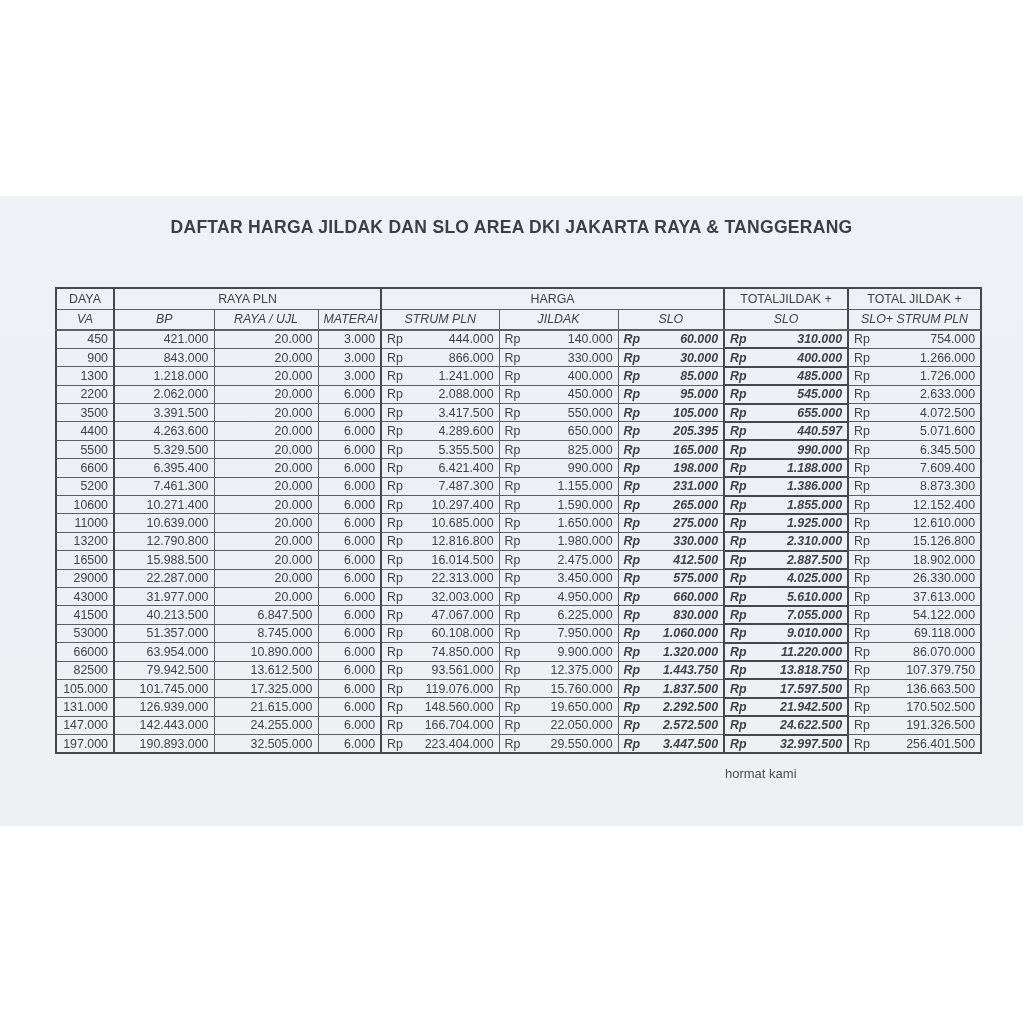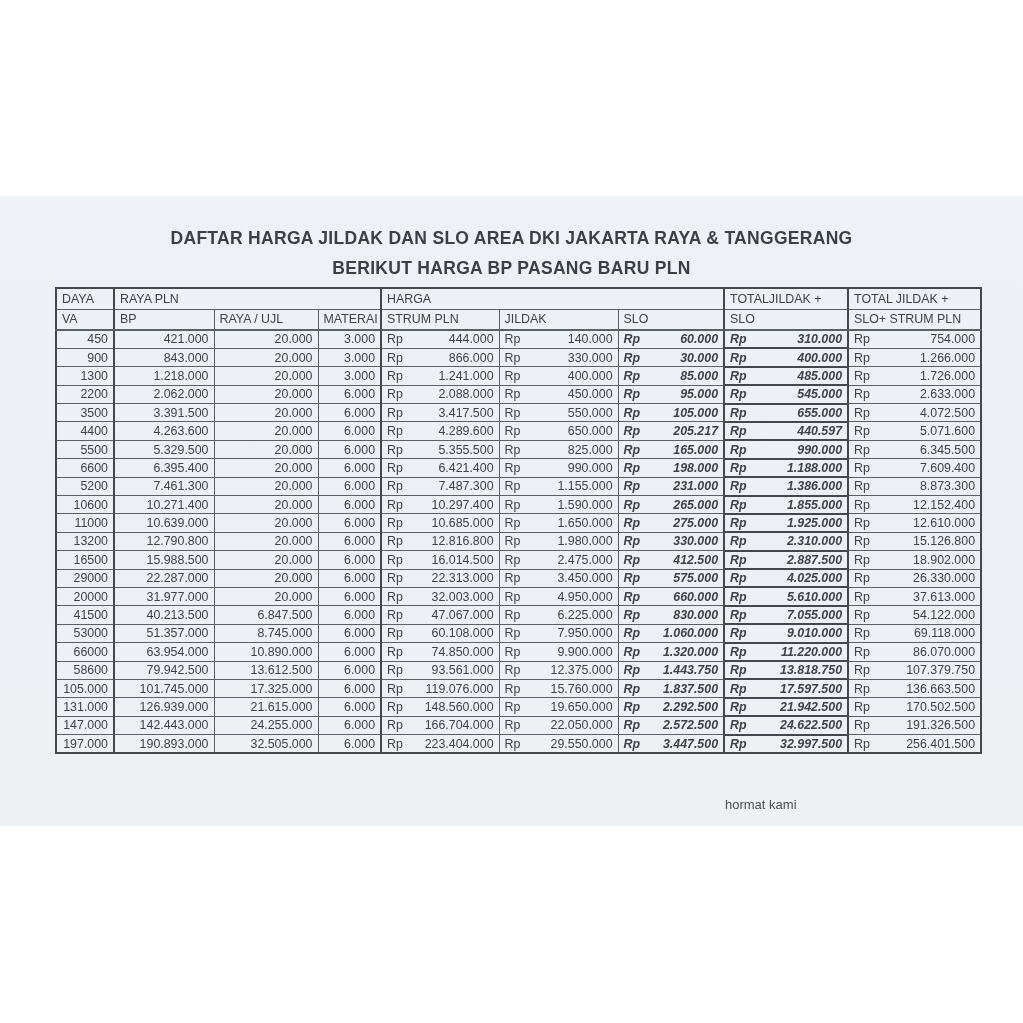--- a/index.html
+++ b/index.html
@@ -13,21 +13,21 @@
 
   
   .scan-page {
     position: absolute;
     left: 0; top: 196px;
     width: 1023px; height: 630px;
     background: #edf1f5;
     background-image: linear-gradient(180deg, #eef2f6 0%, #ecf0f4 55%, #eef1f4 100%);
   }
 
-  .titles { text-align: center; padding-top: 27px; }
+  .titles { text-align: center; padding-top: 16px; }
   .title-line {
     font-size: 17.5px;
     font-weight: bold;
     color: #3b4046;
     letter-spacing: 0.3px;
     line-height: 30px;
   }
 
   table.price-table {
     position: absolute;
@@ -40,50 +40,49 @@
   .price-table th, .price-table td {
     border: 1px solid #596066;
     font-size: 12.4px;
     color: #3e4348;
     white-space: nowrap;
     overflow: hidden;
     padding: 0 5px;
   }
   .price-table thead th {
     font-weight: normal;
-    text-align: left;
+    text-align: center;
     height: 21px;
   }
-  .price-table thead tr:last-child th { border-bottom-width: 2px; }
+  .price-table thead tr:last-child th { border-bottom-width: 2px; font-style: italic; }
   .price-table tbody td { height: 18.4px; }
 
   
   .hv { border-left: 2px solid #43484d !important; }
   .boxed { border: 2px solid #43484d !important; }
 
   .num { text-align: right; }
   .rp-prefix { float: left; }
   .emph { font-weight: bold; font-style: italic; }
 
   .closing {
     position: absolute;
-    left: 725px; top: 601px;
+    left: 725px; top: 570px;
     font-size: 13px;
     color: #4a4f54;
   }
 </style>
 </head>
 <body>
 
 <div class="canvas">
   <div class="scan-page">
 
     <div class="titles">
       <div class="title-line">DAFTAR HARGA JILDAK DAN SLO AREA DKI JAKARTA RAYA &amp; TANGGERANG</div>
-      <div class="title-line">BERIKUT HARGA BP PASANG BARU PLN</div>
     </div>
 
     <table class="price-table">
       <colgroup>
         <col style="width:58px">
           <col style="width:100px">
           <col style="width:104px">
         <col style="width:63px">
           <col style="width:118px">
           <col style="width:119px">
@@ -167,21 +166,21 @@
             <td class="num emph boxed"><span class="rp-prefix">Rp</span><span>655.000</span></td>
             <td class="num hv"><span class="rp-prefix">Rp</span><span>4.072.500</span></td>
           </tr>
           <tr>
             <td class="num">4400</td>
             <td class="num hv">4.263.600</td>
             <td class="num">20.000</td>
             <td class="num">6.000</td>
             <td class="num hv"><span class="rp-prefix">Rp</span><span>4.289.600</span></td>
             <td class="num"><span class="rp-prefix">Rp</span><span>650.000</span></td>
-            <td class="num emph"><span class="rp-prefix">Rp</span><span>205.217</span></td>
+            <td class="num emph"><span class="rp-prefix">Rp</span><span>205.395</span></td>
             <td class="num emph boxed"><span class="rp-prefix">Rp</span><span>440.597</span></td>
             <td class="num hv"><span class="rp-prefix">Rp</span><span>5.071.600</span></td>
           </tr>
           <tr>
             <td class="num">5500</td>
             <td class="num hv">5.329.500</td>
             <td class="num">20.000</td>
             <td class="num">6.000</td>
             <td class="num hv"><span class="rp-prefix">Rp</span><span>5.355.500</span></td>
             <td class="num"><span class="rp-prefix">Rp</span><span>825.000</span></td>
@@ -260,21 +259,21 @@
             <td class="num hv">22.287.000</td>
             <td class="num">20.000</td>
             <td class="num">6.000</td>
             <td class="num hv"><span class="rp-prefix">Rp</span><span>22.313.000</span></td>
             <td class="num"><span class="rp-prefix">Rp</span><span>3.450.000</span></td>
             <td class="num emph"><span class="rp-prefix">Rp</span><span>575.000</span></td>
             <td class="num emph boxed"><span class="rp-prefix">Rp</span><span>4.025.000</span></td>
             <td class="num hv"><span class="rp-prefix">Rp</span><span>26.330.000</span></td>
           </tr>
           <tr>
-            <td class="num">20000</td>
+            <td class="num">43000</td>
             <td class="num hv">31.977.000</td>
             <td class="num">20.000</td>
             <td class="num">6.000</td>
             <td class="num hv"><span class="rp-prefix">Rp</span><span>32.003.000</span></td>
             <td class="num"><span class="rp-prefix">Rp</span><span>4.950.000</span></td>
             <td class="num emph"><span class="rp-prefix">Rp</span><span>660.000</span></td>
             <td class="num emph boxed"><span class="rp-prefix">Rp</span><span>5.610.000</span></td>
             <td class="num hv"><span class="rp-prefix">Rp</span><span>37.613.000</span></td>
           </tr>
           <tr>
@@ -304,21 +303,21 @@
             <td class="num hv">63.954.000</td>
             <td class="num">10.890.000</td>
             <td class="num">6.000</td>
             <td class="num hv"><span class="rp-prefix">Rp</span><span>74.850.000</span></td>
             <td class="num"><span class="rp-prefix">Rp</span><span>9.900.000</span></td>
             <td class="num emph"><span class="rp-prefix">Rp</span><span>1.320.000</span></td>
             <td class="num emph boxed"><span class="rp-prefix">Rp</span><span>11.220.000</span></td>
             <td class="num hv"><span class="rp-prefix">Rp</span><span>86.070.000</span></td>
           </tr>
           <tr>
-            <td class="num">58600</td>
+            <td class="num">82500</td>
             <td class="num hv">79.942.500</td>
             <td class="num">13.612.500</td>
             <td class="num">6.000</td>
             <td class="num hv"><span class="rp-prefix">Rp</span><span>93.561.000</span></td>
             <td class="num"><span class="rp-prefix">Rp</span><span>12.375.000</span></td>
             <td class="num emph"><span class="rp-prefix">Rp</span><span>1.443.750</span></td>
             <td class="num emph boxed"><span class="rp-prefix">Rp</span><span>13.818.750</span></td>
             <td class="num hv"><span class="rp-prefix">Rp</span><span>107.379.750</span></td>
           </tr>
           <tr>

